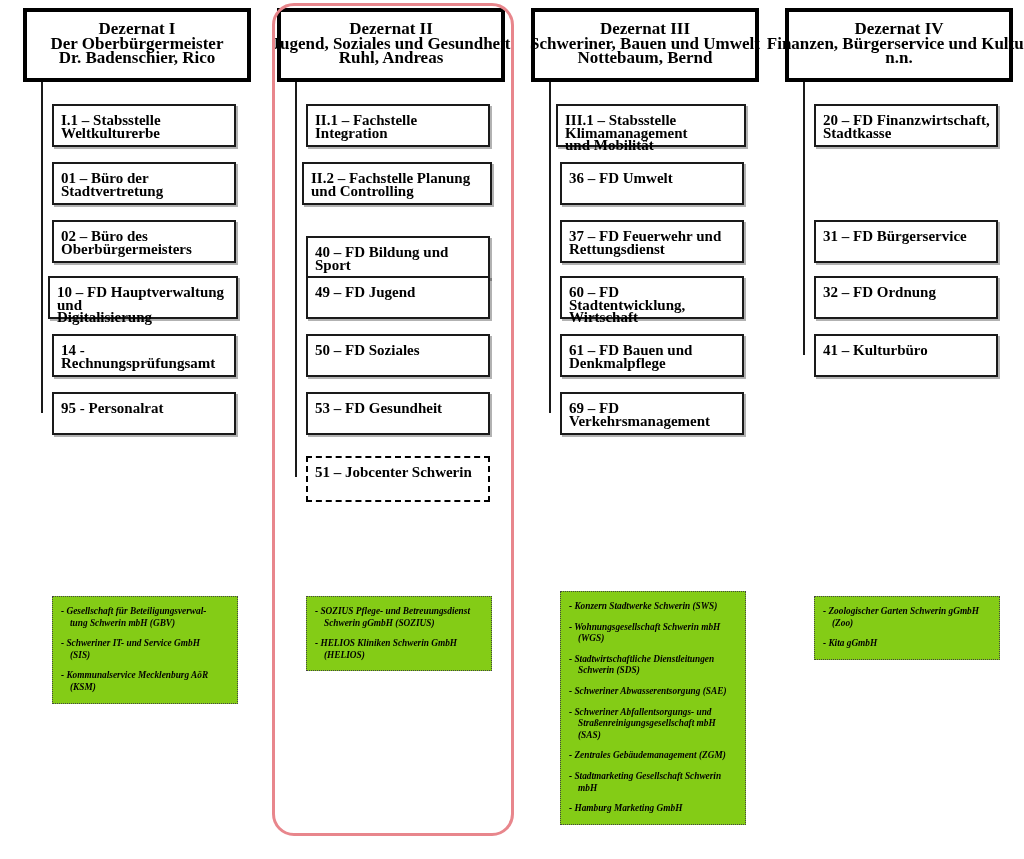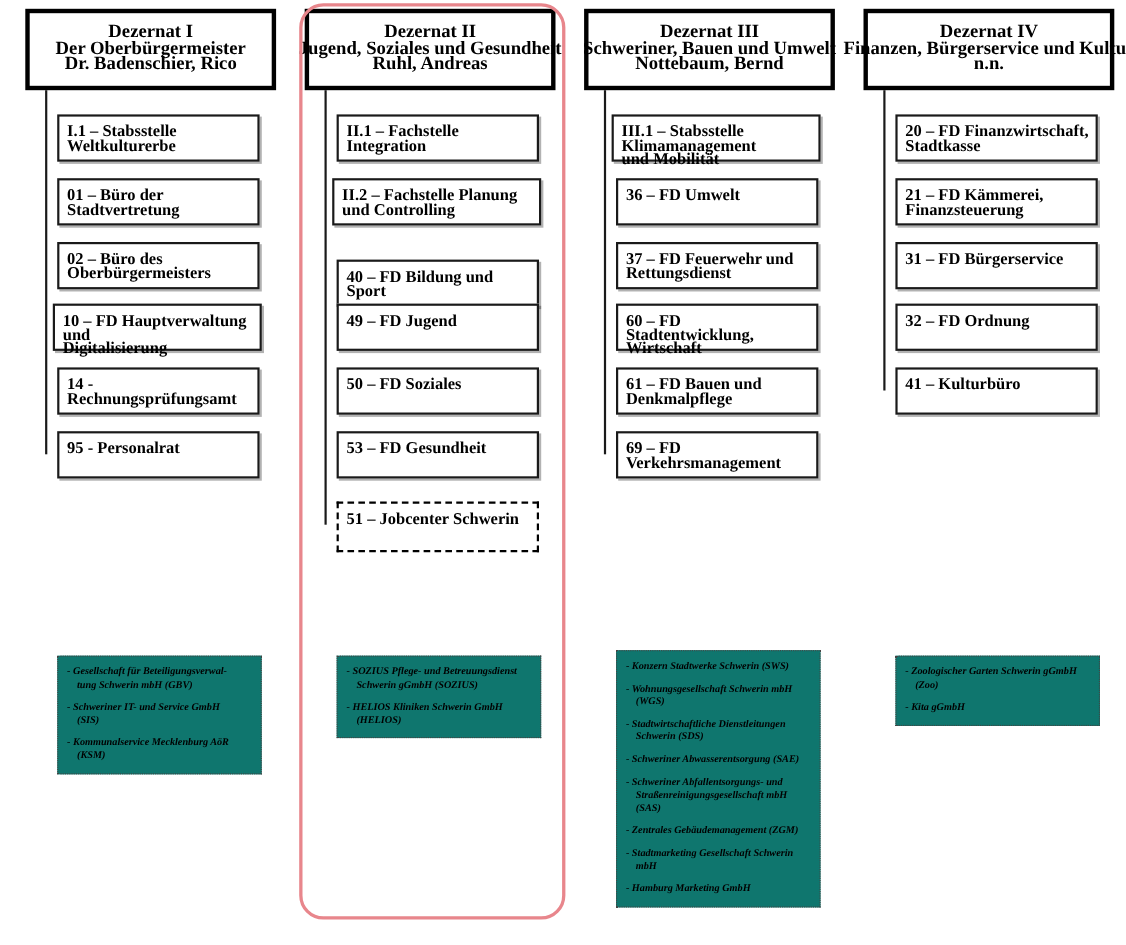--- a/index.html
+++ b/index.html
@@ -105,21 +105,21 @@
     height: 46px;
   }
 
   
   .company-box {
     position: absolute;
     left: 38px;
     width: 186px;
     border: 1.5px dotted #444444;
     box-sizing: border-box;
-    background: #0f766e;
+    background: #84cc16;
     padding: 9px 8px 9px 8px;
   }
   .company-box .company-item {
     font-size: 9.3px;
     font-style: italic;
     font-weight: bold;
     line-height: 11.6px;
     margin-bottom: 9px;
     padding-left: 9px;
     text-indent: -9px;
@@ -246,23 +246,20 @@
     <div class="column col-4">
       <div class="dept-header">
         <div class="line">Dezernat IV</div>
         <div class="line">Finanzen, Bürgerservice und Kultur</div>
         <div class="line">n.n.</div>
       </div>
       <div class="spine" style="left: 27px; top: 82px; height: 273px;"></div>
       <div class="unit-box" style="top: 104px;">
         <div class="unit-label">20 – FD Finanzwirtschaft, Stadtkasse</div>
       </div>
-      <div class="unit-box" style="top: 162px;">
-        <div class="unit-label">21 – FD Kämmerei, Finanzsteuerung</div>
-      </div>
       <div class="unit-box" style="top: 220px;">
         <div class="unit-label">31 – FD Bürgerservice</div>
       </div>
       <div class="unit-box" style="top: 276px;">
         <div class="unit-label">32 – FD Ordnung</div>
       </div>
       <div class="unit-box" style="top: 334px;">
         <div class="unit-label">41 – Kulturbüro</div>
       </div>
       <div class="company-box" style="top: 596px;">

